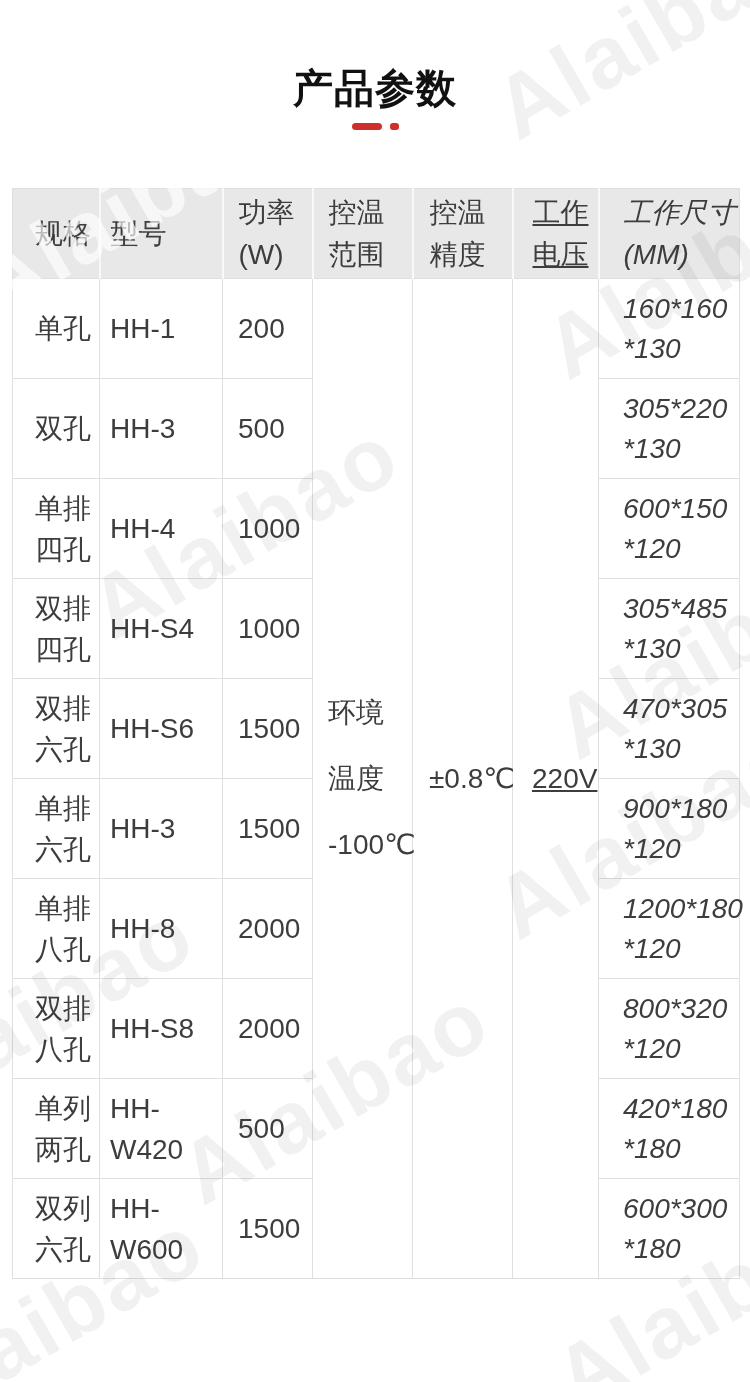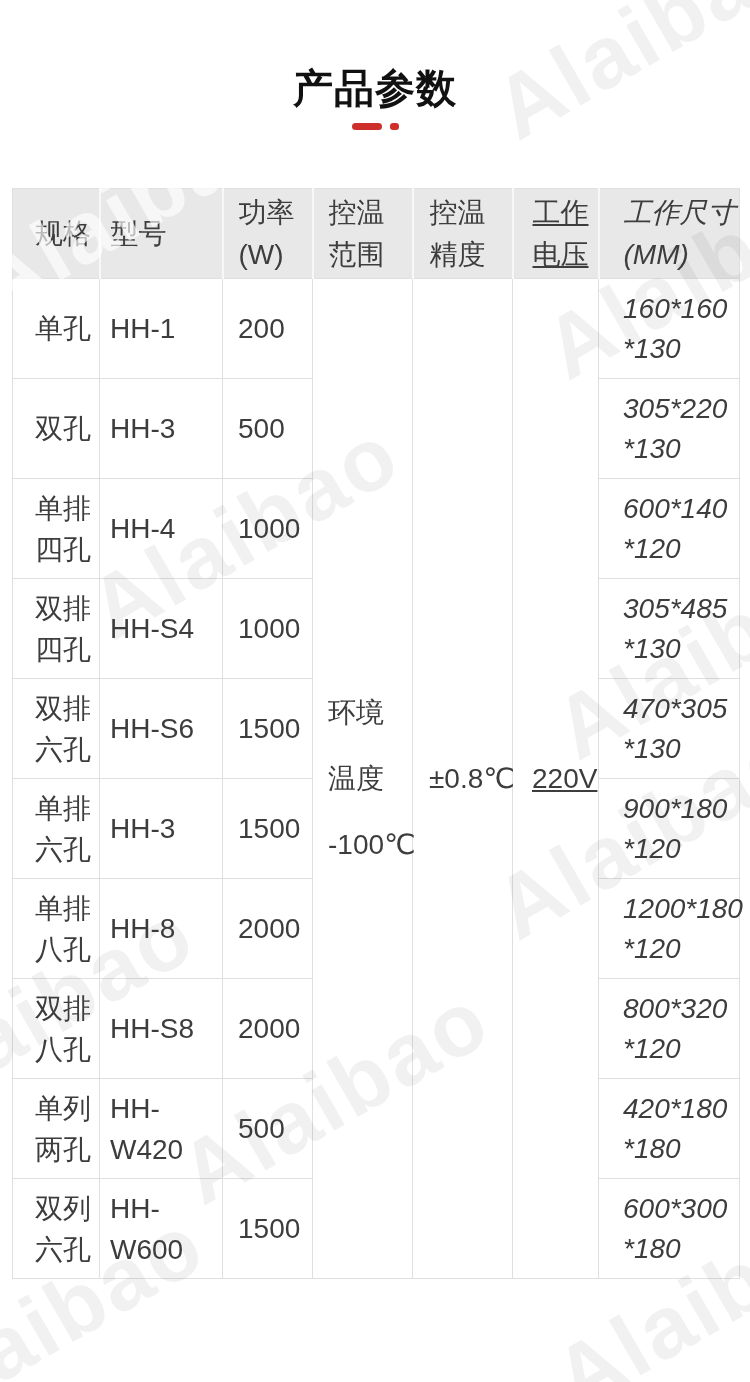--- a/index.html
+++ b/index.html
@@ -141,21 +141,21 @@
         <td class="c2">HH-3</td>
         <td class="c3">500</td>
         <td class="c7 size-cell">305*220
 *130</td>
       </tr>
       <tr>
         <td class="c1">单排
 四孔</td>
         <td class="c2">HH-4</td>
         <td class="c3">1000</td>
-        <td class="c7 size-cell">600*140
+        <td class="c7 size-cell">600*150
 *120</td>
       </tr>
       <tr>
         <td class="c1">双排
 四孔</td>
         <td class="c2">HH-S4</td>
         <td class="c3">1000</td>
         <td class="c7 size-cell">305*485
 *130</td>
       </tr>

